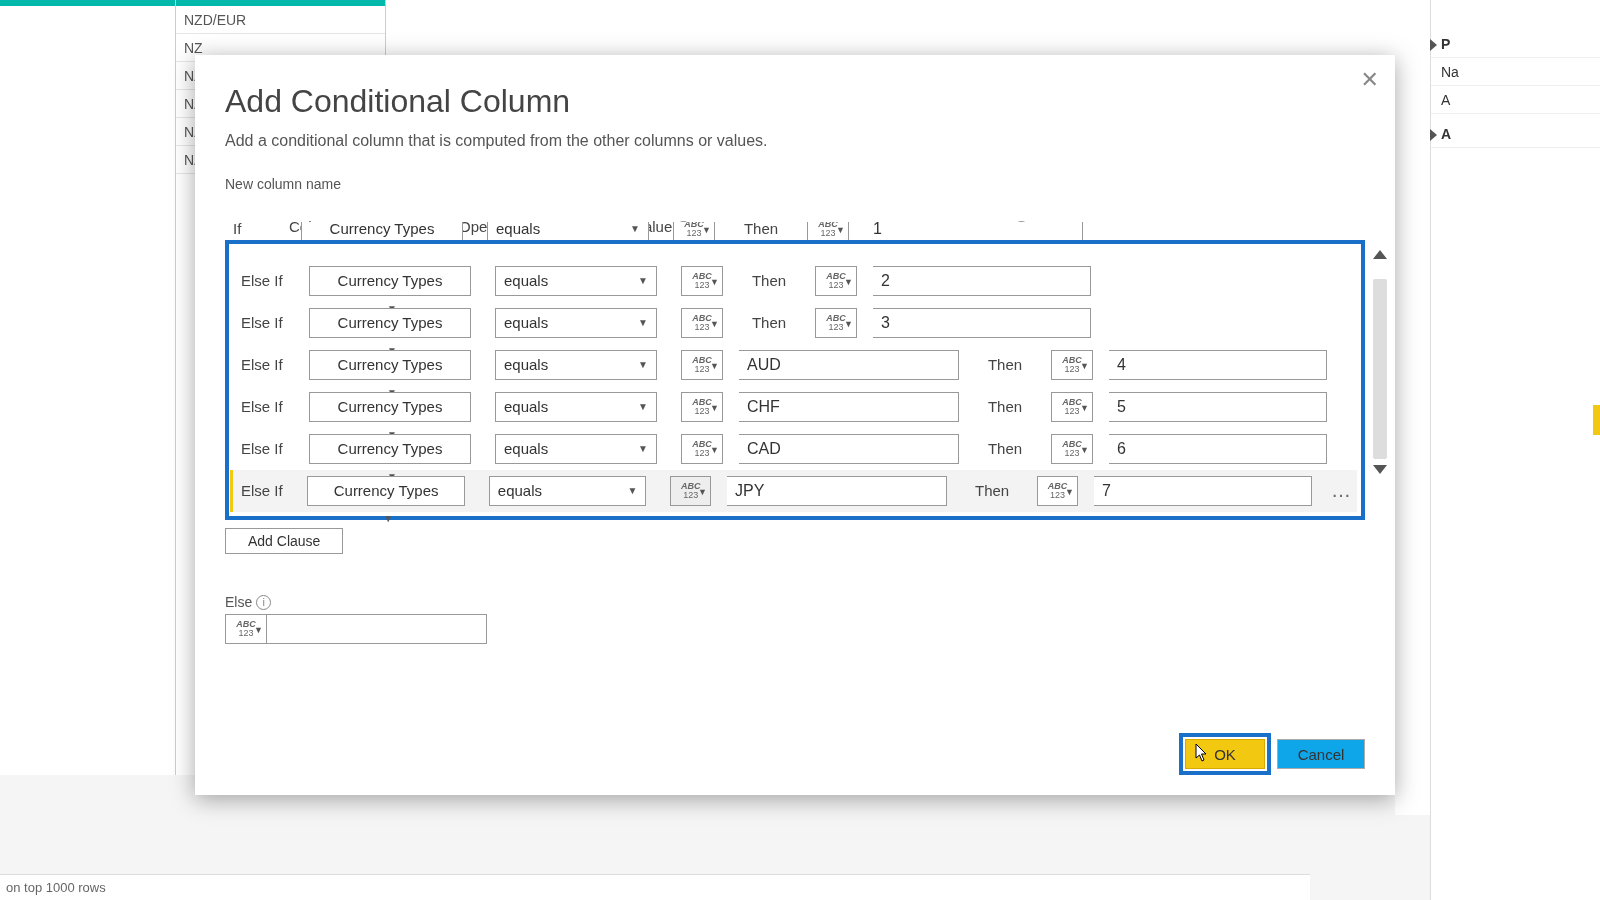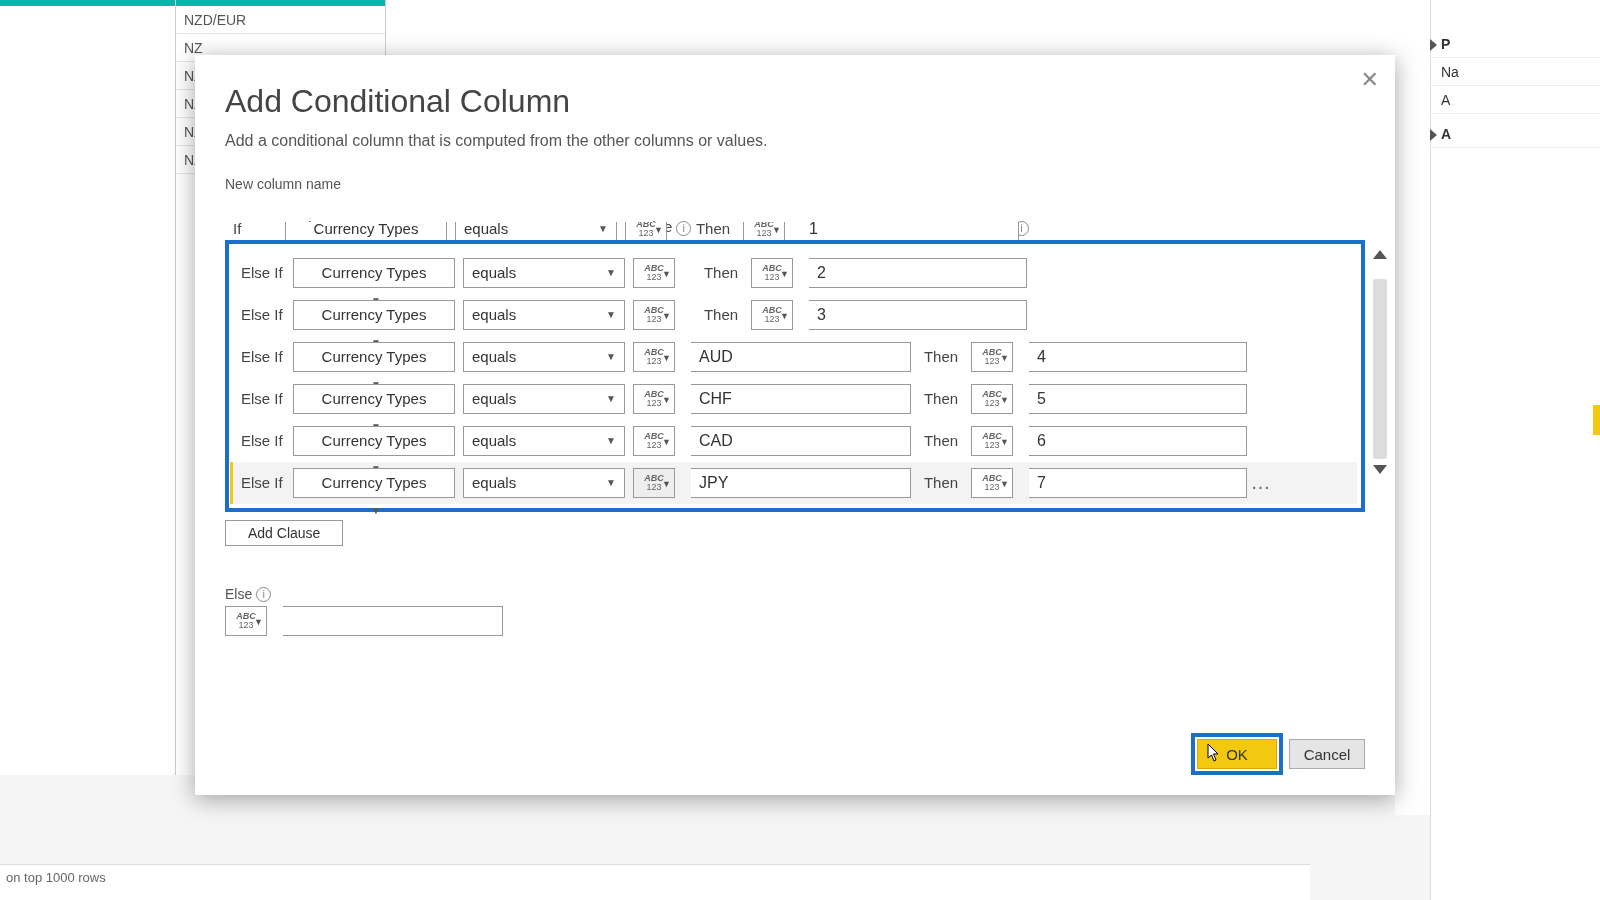--- a/index.html
+++ b/index.html
@@ -12,21 +12,21 @@
   }
   .bg-col2 {
     position:absolute; left:176px; top:0; width:210px; height:775px;
     background:#fff; border-right:1px solid #ccc;
   }
   .bg-col .hdr-bar { height:6px; background:#01b8aa; border-bottom:2px solid #01b8aa;}
   .bg-col2 .hdr-bar { height:6px; background:#01b8aa; border-bottom:2px solid #01b8aa;}
   .bg-cell { height:28px; line-height:28px; padding-left:8px; font-size:14px; color:#555; border-bottom:1px solid #e6e6e6;}
   
   .statusbar {
-    position:absolute; left:0; bottom:0; width:1310px; height:36px;
+    position:absolute; left:0; bottom:0; width:1310px; height:26px;
     background:#fff; border-top:1px solid #ddd; font-size:13px; color:#666;
     padding-left:6px; line-height:26px;
   }
   .right-pane {
     position:absolute; right:0; top:0; width:170px; height:900px;
     background:#fff; border-left:1px solid #ddd;
   }
   .right-pane .rp-row { height:28px; line-height:28px; font-size:14px; color:#333; padding-left:10px; border-bottom:1px solid #eee; position:relative;}
   .rp-tri { position:absolute; left:-1px; top:9px; width:0;height:0; border-top:6px solid transparent; border-bottom:6px solid transparent; border-left:7px solid #555;}
   .rp-link { color:#0e75c5; }
@@ -44,46 +44,46 @@
   .lbl-small { font-size:14px; color:#555; margin-bottom:4px;}
   .txt-in { border:1px solid #aaa; height:28px; width:220px; padding:2px 8px; font-size:15px; color:#333;}
   
   .hdr-row { display:flex; margin-top:26px; font-size:15px; color:#444; padding-left:64px;}
   .hdr-row .h-col { }
   
   .rules-wrap {
     position:relative; margin-top:4px;
   }
   .rules-box {
-    border:4px solid #1a6fc9; padding:8px 4px 4px 4px; position:relative;
+    border:4px solid #1a6fc9; padding:16px 4px 4px 4px; position:relative;
     width:1140px;
   }
   .cutoff-row {
     position:absolute; top:-18px; left:0; width:1140px; height:18px; overflow:hidden;
   }
   .cutoff-row .rule-row { margin-top:-14px;}
   
   .rule-row {
-    display:flex; align-items:center; height:42px; gap:0;
+    display:flex; align-items:center; height:42px; gap:16px;
     padding:0 2px;
   }
   .rule-row.active { background:#f3f3f3; border-left:3px solid #f2c811; margin-left:-3px; padding-left:2px;}
   .rule-lbl { width:58px; font-size:15px; color:#444; padding-left:6px;}
   .dd {
     border:1px solid #999; background:#fff; height:30px; line-height:28px;
     padding:0 8px; font-size:15px; color:#333; position:relative;
     display:flex; align-items:center; justify-content:space-between;
   }
   .dd .caret { font-size:10px; color:#555; margin-left:4px;}
   .dd-col { width:162px; margin-right:8px;flex-direction:column;}
   .dd-op { width:162px; margin-right:8px;}
   .type-btn {
     width:42px; height:30px; border:1px solid #999; background:#fff;
     display:flex; flex-direction:column; align-items:center; justify-content:center;
-    font-size:9px; line-height:9px; color:#666; position:relative; margin-right:16px;
+    font-size:9px; line-height:9px; color:#666; position:relative; margin-right:0;
   }
   .type-btn.active-bg { background:#eee;}
   .type-btn .t1 { font-style:italic; font-weight:bold;}
   .type-btn .caret { position:absolute; right:3px; top:11px; font-size:9px; color:#555;}
   .val-in {
     border:1px solid #999; border-left:none; height:30px; padding:0 8px;
     font-size:16px; color:#333; background:#fff;
   }
   .val-in.vw { width:220px;}
   .out-in { width:218px;}
@@ -110,21 +110,21 @@
     color:#888; margin-left:4px; vertical-align:middle;
   }
   
   .btn-row { position:absolute; bottom:26px; right:30px; display:flex; gap:12px; align-items:center;}
   .btn-ok {
     background:#f2c811; border:1px solid #daa900; height:30px; width:80px;
     font-size:15px; color:#333; cursor:pointer; position:relative;
     outline:4px solid #1a6fc9; outline-offset:2px;
   }
   .btn-cancel {
-    background:#e5e5e5; border:1px solid #aaa; height:30px; width:76px;
+    background:#0ea5e9; border:1px solid #aaa; height:30px; width:88px;
     font-size:15px; color:#333; cursor:pointer;
   }
   .cursor-arrow {
     position:absolute; left:9px; top:3px; width:14px; height:20px; pointer-events:none;
   }
   .cursor-arrow svg { width:14px; height:20px;}
   
   .mid-blank { position:absolute; left:386px; top:0; width:1190px; height:55px; background:#fff;}
   .mid-blank2 { position:absolute; left:1395px; top:55px; width:40px; height:760px; background:#fff;}
 </style>

